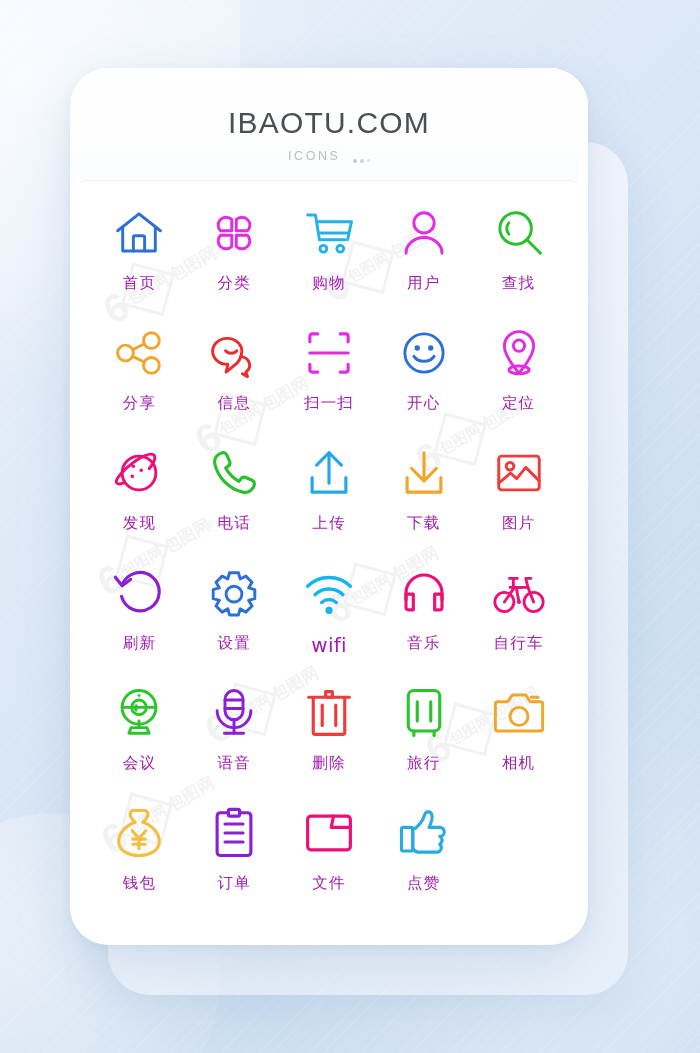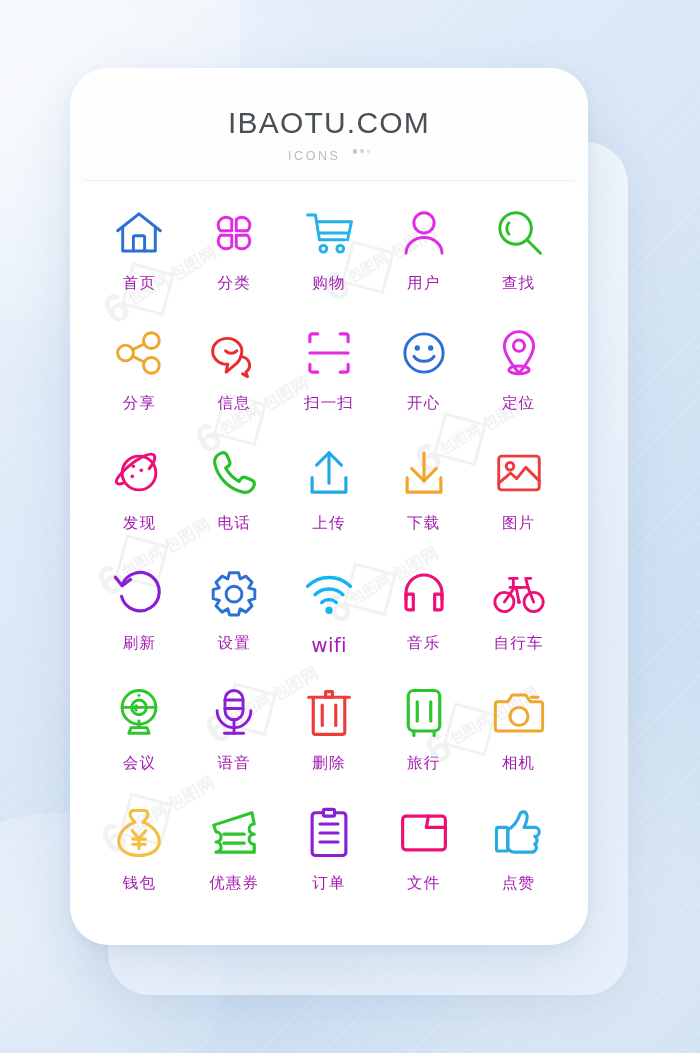--- a/index.html
+++ b/index.html
@@ -95,21 +95,21 @@
   .brand-title {
     font-size: 30px;
     letter-spacing: 1.2px;
     color: #4a4f55;
     font-weight: 400;
     line-height: 1;
   }
   .brand-sub-row {
     margin-top: 11px;
     display: flex;
-    align-items: flex-start;
+    align-items: flex-end;
     justify-content: center;
     gap: 12px;
   }
   .brand-sub {
     font-size: 12.5px;
     letter-spacing: 2.6px;
     color: #b9bdc3;
     font-weight: 400;
   }
   .dots { display: flex; align-items: center; gap: 3px; }
@@ -609,30 +609,20 @@
             <path d="M18 4 C14 7 17 11 20.5 14.5 C12 17.5 6 24 6 31.5 C6 39 13.5 44 24 44 C34.5 44 42 39 42 31.5 C42 24 36 17.5 27.5 14.5 C31 11 34 7 30 4 Z"></path>
             <path d="M18 22 L24 29 L30 22"></path>
             <path d="M24 29 V38"></path>
             <path d="M18.5 29.5 H29.5"></path>
             <path d="M18.5 34 H29.5"></path>
           </svg>
         </div>
         <div class="cell-label">钱包</div>
       </div>
 
-      <div class="cell">
-        <div class="glyph">
-          <svg viewBox="0 0 48 48" fill="none" stroke="#2CC52C" stroke-width="2.8" stroke-linecap="round" stroke-linejoin="round">
-            <path d="M6 17 L40 6 L42 16 A4.5 4.5 0 0 0 42 25 A4.5 4.5 0 0 0 42 34 L42 41 H8 A4.5 4.5 0 0 0 8 32 A4.5 4.5 0 0 0 8 23 Z"></path>
-            <path d="M15 25 H33"></path>
-            <path d="M15 33 H33"></path>
-          </svg>
-        </div>
-        <div class="cell-label">优惠券</div>
-      </div>
 
       <div class="cell">
         <div class="glyph">
           <svg viewBox="0 0 48 48" fill="none" stroke="#8B1FD6" stroke-width="2.8" stroke-linecap="round" stroke-linejoin="round">
             <rect x="19" y="3" width="10" height="6" rx="1.5"></rect>
             <path d="M19 6 H12 A3 3 0 0 0 9 9 V41 A3 3 0 0 0 12 44 H36 A3 3 0 0 0 39 41 V9 A3 3 0 0 0 36 6 H29"></path>
             <path d="M16 16 H32"></path>
             <path d="M16 24 H32"></path>
             <path d="M16 32 H32"></path>
           </svg>

